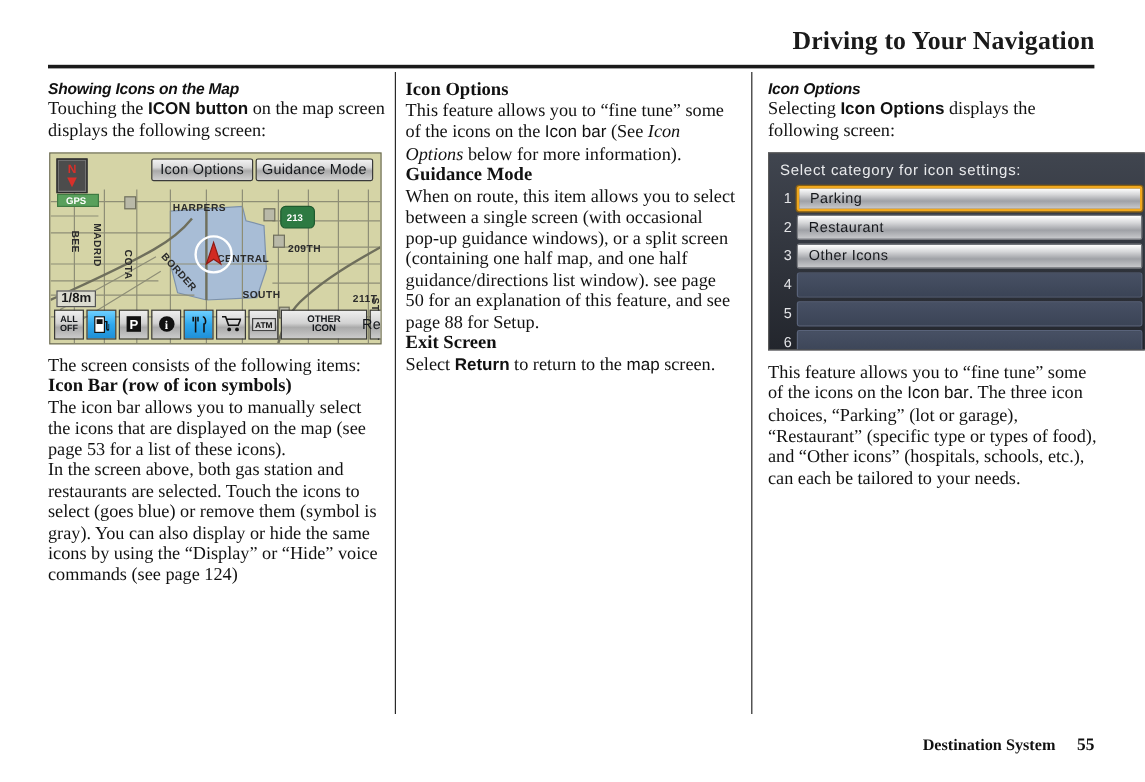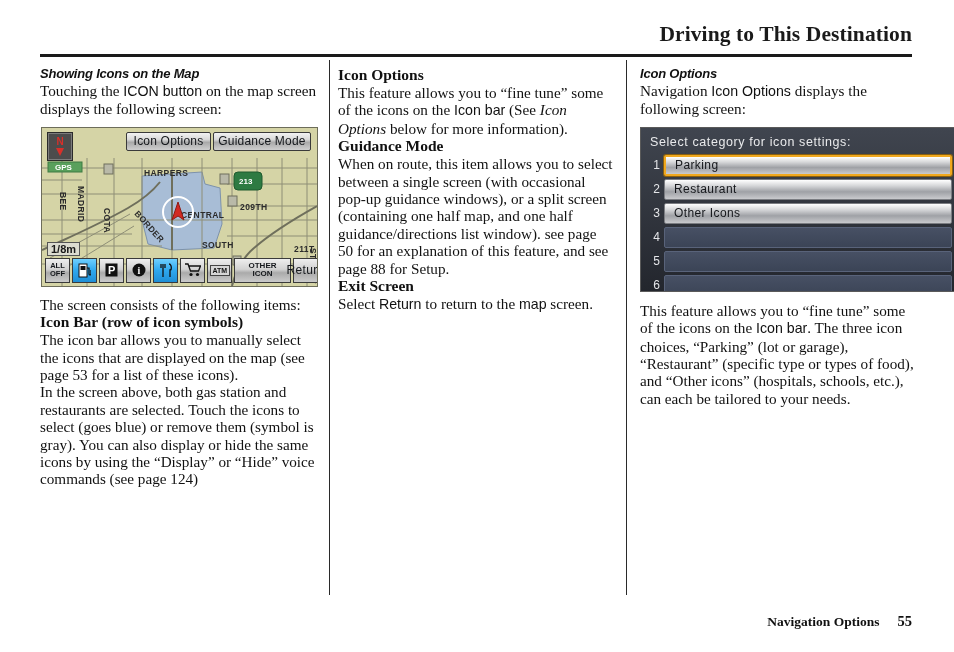--- a/index.html
+++ b/index.html
@@ -79,21 +79,21 @@
     color: #111;
   }
   p.body {
     margin: 0;
     font-family: "Liberation Serif", serif;
     font-size: 15.2px;
     line-height: 17.4px;
     color: #111;
     text-align: left;
   }
-  .b { font-family: "Liberation Sans", sans-serif; font-weight: normal; font-size: 14.2px; }
+  .b { font-family: "Liberation Sans", sans-serif; font-weight: bold; font-size: 14.2px; }
   .ui { font-family: "Liberation Sans", sans-serif; font-weight: normal; font-size: 14.2px; }
   .it { font-style: italic; }
 
   
   .fig-map {
     position: relative;
     width: 277px;
     height: 160px;
     margin: 9px 0 9px 1px;
     background: #d5d4a6;
@@ -162,21 +162,21 @@
     background: linear-gradient(180deg,#eeeeee 0%,#d2d2d2 45%,#aaaaaa 60%,#cbcbcb 100%);
     border: 1px solid #3a3a3a;
     display: flex; align-items: center; justify-content: center;
     font-family: "Liberation Sans", sans-serif;
     font-size: 7.5px; font-weight: bold; color: #15181c;
     line-height: 8px; text-align: center;
     box-sizing: border-box;
     width: 25px; flex: 0 0 auto;
   }
   .ibtn.sel { background: linear-gradient(180deg,#6fd0ff 0%,#2ea8ee 50%,#1f8fd6 100%); }
-  .ibtn.wide { width: 57px; font-size: 8px; }
+  .ibtn.wide { width: 72px; font-size: 8px; }
   .ibtn.ret { flex: 1 1 auto; font-size: 12px; font-weight: normal; letter-spacing: 0.3px; }
   .ibtn svg { display: block; }
 
   
   .road { stroke: #8e8e76; fill: none; }
   .road-thick { stroke: #6f6f5c; fill: none; }
   .blue-zone { fill: #a8bdd6; stroke: #7d92ab; }
   .maplabel {
     font-family: "Liberation Sans", sans-serif;
     font-size: 8.5px;
@@ -254,21 +254,21 @@
     color: #111;
     white-space: nowrap;
   }
   .footer .pg { margin-left: 18px; font-size: 14.5px; }
 </style>
 </head>
 <body>
 
 <div class="page">
 
-  <div class="header-title">Driving to This Destination</div>
+  <div class="header-title">Driving to Your Navigation</div>
   <div class="header-rule"></div>
 
   <div class="col-div col-div-1"></div>
   <div class="col-div col-div-2"></div>
 
   <div class="col col-1">
     <h2 class="sec-head">Showing Icons on the Map</h2>
     <p class="body"><span>Touching the </span><span class="b">ICON button</span><span> on the map screen displays the following screen:</span></p>
 
     <div class="fig-map">
@@ -409,21 +409,21 @@
 
     <h3 class="sub-head gap">Guidance Mode</h3>
     <p class="body">When on route, this item allows you to select between a single screen (with occasional pop-up guidance windows), or a split screen (containing one half map, and one half guidance/directions list window). see page 50 for an explanation of this feature, and see page 88 for Setup.</p>
 
     <h3 class="sub-head gap">Exit Screen</h3>
     <p class="body"><span>Select </span><span class="b">Return</span><span> to return to the </span><span class="ui">map</span><span> screen.</span></p>
   </div>
 
   <div class="col col-3">
     <h2 class="sec-head">Icon Options</h2>
-    <p class="body"><span>Navigation </span><span class="b">Icon Options</span><span> displays the following screen:</span></p>
+    <p class="body"><span>Selecting </span><span class="b">Icon Options</span><span> displays the following screen:</span></p>
 
     <div class="fig-list">
       <div class="list-title">Select category for icon settings:</div>
       <div class="list-rows">
         <div class="lrow">
           <span class="lnum">1</span>
           <span class="lbtn hl">Parking</span>
         </div>
         <div class="lrow">
           <span class="lnum">2</span>
@@ -445,16 +445,16 @@
           <span class="lnum">6</span>
           <span class="lbtn empty"></span>
         </div>
       </div>
     </div>
 
     <p class="body"><span>This feature allows you to “fine tune” some of the icons on the </span><span class="ui">Icon bar</span><span>. The three icon choices, “Parking” (lot or garage), “Restaurant” (specific type or types of food), and “Other icons” (hospitals, schools, etc.), can each be tailored to your needs.</span></p>
   </div>
 
   <div class="footer">
-    <span>Navigation Options</span><span class="pg">55</span>
+    <span>Destination System</span><span class="pg">55</span>
   </div>
 
 </div>
 
 </body></html>

